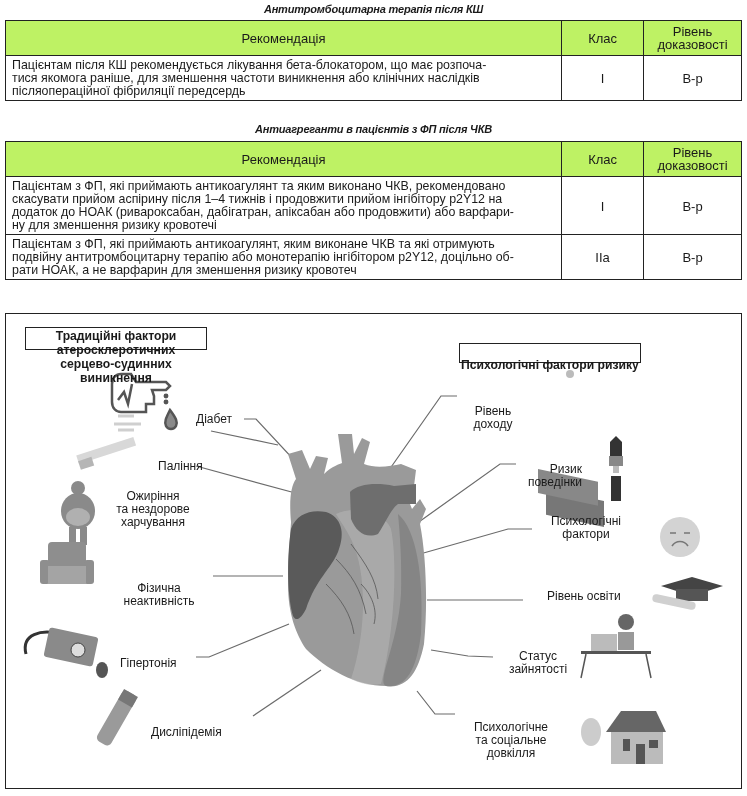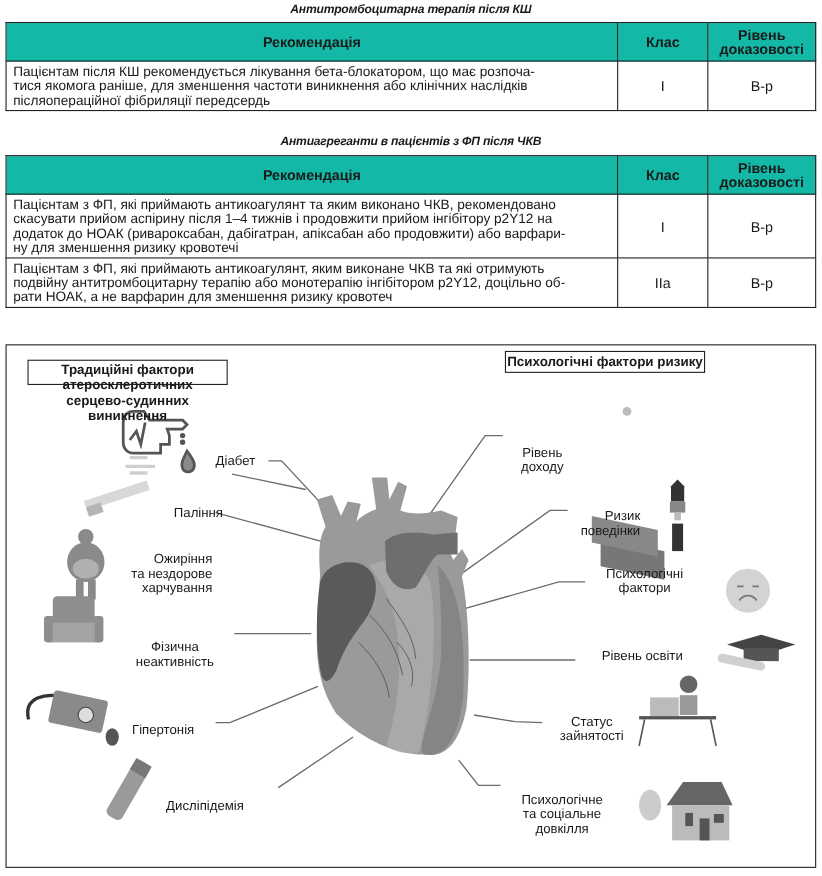--- a/index.html
+++ b/index.html
@@ -3,21 +3,21 @@
   <meta charset="utf-8">
   <style>
     html, body { margin: 0; padding: 0; background: #ffffff; }
     body { width: 747px; height: 796px; position: relative; overflow: hidden;
            font-family: "Liberation Sans", sans-serif; color: #1a1a1a; }
     .sec-title { position: absolute; left: 0; width: 747px; text-align: center;
                  font-style: italic; font-weight: bold; font-size: 11px; letter-spacing: -0.2px; }
     table.rec { position: absolute; left: 5px; width: 737px; border-collapse: collapse;
                 font-size: 12.4px; line-height: 13px; }
     table.rec th, table.rec td { border: 1.4px solid #222; }
-    table.rec th { background: #14b8a6; font-weight: bold; font-size: 13px; height: 34px; padding: 0 2px; }
+    table.rec th { background: #bef264; font-weight: normal; font-size: 13px; height: 34px; padding: 0 2px; }
     table.rec th.lvl { line-height: 13px; font-size: 13px; }
     table.rec td { padding: 3px 6px 2px 6px; vertical-align: middle; }
     table.rec td.c { text-align: center; font-size: 13px; }
     col.c1 { width: 557px; } col.c2 { width: 82px; } col.c3 { width: 98px; }
 
     .panel { position: absolute; left: 5px; top: 313px; width: 737px; height: 476px;
              border: 1.4px solid #222; box-sizing: border-box; }
     .hbox { position: absolute; border: 1.3px solid #222; background: #fff; text-align: center;
             font-weight: bold; font-size: 12.2px; line-height: 14px; box-sizing: border-box; }
     .lbl { position: absolute; font-size: 12px; line-height: 13px; text-align: center; white-space: nowrap; }
@@ -203,31 +203,31 @@
       <rect x="617" y="425" width="7" height="12" fill="#555"></rect>
       <rect x="630" y="430" width="9" height="20" fill="#555"></rect>
       <rect x="643" y="426" width="9" height="8" fill="#555"></rect>
     </g>
   </svg>
 
   <div class="hbox" style="left:19px; top:13px; width:182px; height:23px; padding-top:1px;">
     <div>Традиційні фактори атеросклеротичних</div>
     <div>серцево-судинних виникнення</div>
   </div>
-  <div class="hbox" style="left:453px; top:5px; width:182px; height:20px; padding-top:2px;">
+  <div class="hbox" style="left:453px; top:29px; width:182px; height:20px; padding-top:14px;">
     <div>Психологічні фактори ризику</div>
   </div>
 
   <div class="lbl" style="left:190px; top:99px;">
     <div>Діабет</div>
   </div>
   <div class="lbl" style="left:152px; top:146px;">
     <div>Паління</div>
   </div>
-  <div class="lbl" style="left:110px; top:188px; width:80px; margin-left:-3px;text-align:right;">
+  <div class="lbl" style="left:110px; top:176px; width:80px; margin-left:-3px;">
     <div>Ожиріння</div>
     <div>та нездорове</div>
     <div>харчування</div>
   </div>
   <div class="lbl" style="left:110px; top:268px; width:86px;">
     <div>Фізична</div>
     <div>неактивність</div>
   </div>
   <div class="lbl" style="left:114px; top:343px;">
     <div>Гіпертонія</div>

